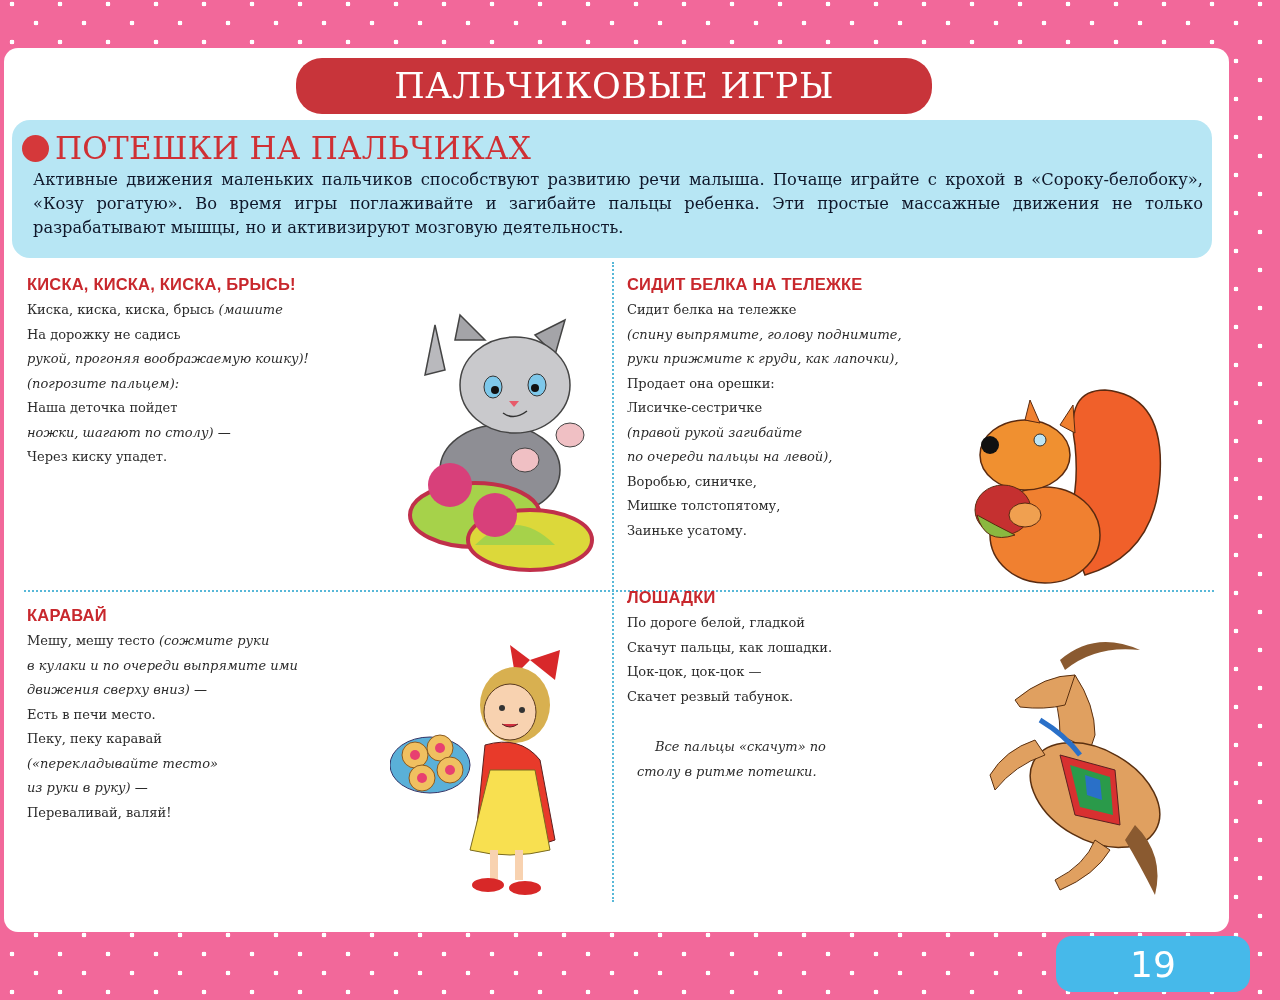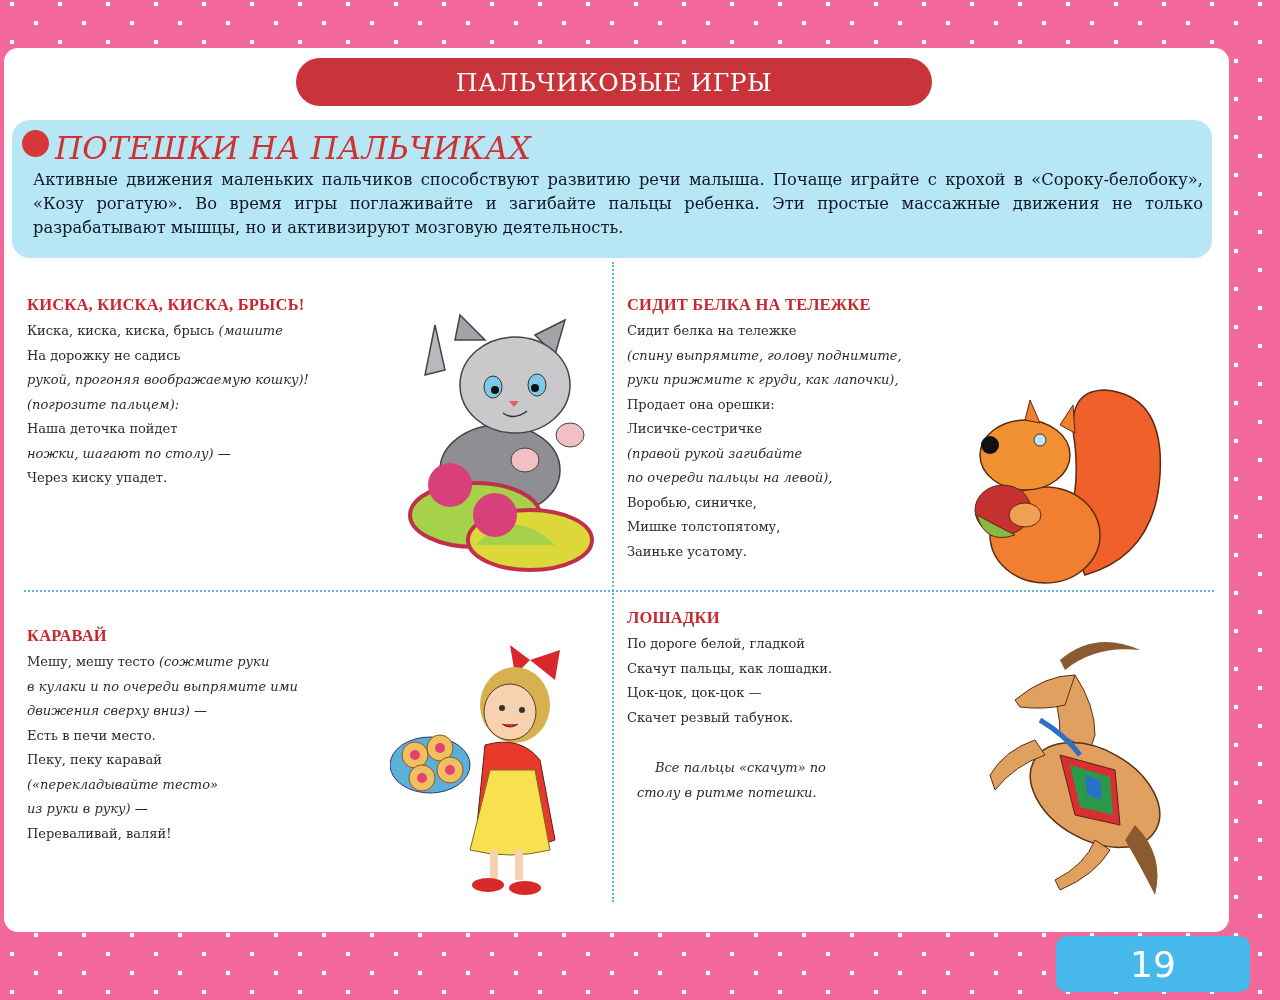--- a/index.html
+++ b/index.html
@@ -10,31 +10,31 @@
                       radial-gradient(circle, #ffffff 2.2px, transparent 2.6px);
     background-size: 48px 38px, 48px 38px;
     background-position: 12px 4px, 36px 23px;
     font-family: "DejaVu Serif", serif;
   }
   .page {
     position:absolute; left:4px; top:48px; width:1225px; height:884px;
     background:#ffffff; border-radius:14px;
   }
   .title-pill {
-    position:absolute; left:296px; top:58px; width:636px; height:48px;
+    position:absolute; left:296px; top:58px; width:636px; height:56px;
     background:#c8343a; border-radius:26px;
     display:flex; align-items:center; justify-content:center;
-    color:#ffffff; font-family:"DejaVu Serif", serif; font-size:25px; letter-spacing:0.5px;
+    color:#ffffff; font-family:"DejaVu Serif", serif; font-size:35px; letter-spacing:0.5px;
   }
   .intro-box {
     position:absolute; left:12px; top:120px; width:1200px; height:138px;
     background:#b7e6f4; border-radius:18px;
   }
   .intro-heading {
-    position:absolute; left:22px; top:130px; display:flex; align-items:flex-start;font-style:italic;
+    position:absolute; left:22px; top:130px; display:flex; align-items:center;
   }
   .bullet {
     width:27px; height:27px; border-radius:50%; background:#d5383a; margin-right:6px;
   }
   .intro-heading-text {
     color:#cf3034; font-family:"DejaVu Serif", serif; font-size:31px; letter-spacing:0.3px;
   }
   .intro-text {
     position:absolute; left:33px; top:168px; width:1170px;
     font-family:"DejaVu Serif", serif; font-size:16.3px; line-height:24px; color:#0f172a;
@@ -43,32 +43,32 @@
   .vdiv {
     position:absolute; left:612px; top:262px; width:0; height:640px;
     border-left:2px dotted #58b8d8;
   }
   .hdiv {
     position:absolute; left:24px; top:590px; width:1190px; height:0;
     border-top:2px dotted #58b8d8;
   }
   .section { position:absolute; }
   .sec-title {
-    color:#c8282d; font-family:Liberation Serif, serif; font-weight:bold; font-size:16.5px;
-    margin-bottom:4px; letter-spacing:0.2px;margin-top:20px;
+    color:#c8282d; font-family:Liberation Sans, sans-serif; font-weight:bold; font-size:16.5px;
+    margin-bottom:4px; letter-spacing:0.2px;
   }
   .line {
     font-family:"DejaVu Serif", serif; font-size:13px; line-height:24.5px; color:#2b2b2b;
     white-space:nowrap;
   }
   .line i { font-style:italic; }
   .it { font-style:italic; }
   .page-num {
     position:absolute; left:1056px; top:936px; width:194px; height:56px;
-    background:#46b9ea; border-radius:10px; color:#ffffff;
+    background:#46b9ea; border-radius:16px; color:#ffffff;
     font-family:"DejaVu Sans", sans-serif; font-size:36px;
     display:flex; align-items:center; justify-content:center;
   }
   .illus { position:absolute; }
 </style>
 </head>
 <body>
 
 <div class="page"></div>
 

